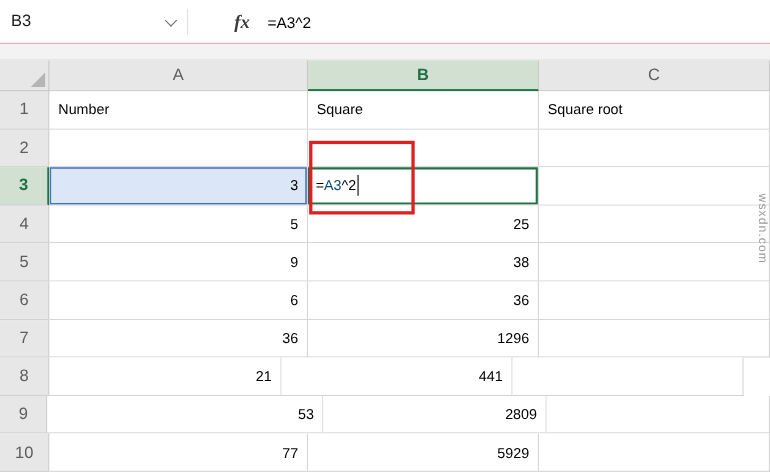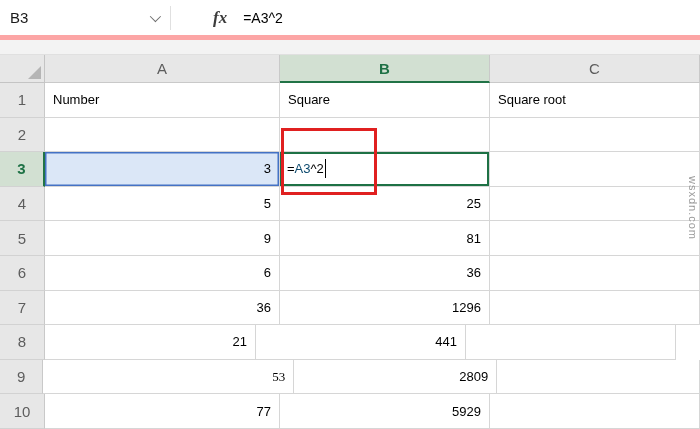--- a/index.html
+++ b/index.html
@@ -9,21 +9,21 @@
     background: #ffffff;
     position: relative;
     font-size: 15px;
     color: #000;
   }
 
   
   .formula-bar {
     height: 40px;
     background: #fff;
-    border-bottom: 5px solid #fca5a5;
+    border-bottom: 1px solid #fca5a5;
     display: flex;
     align-items: center;
   }
   .name-box {
     width: 170px;
     height: 100%;
     display: flex;
     align-items: center;
     justify-content: space-between;
     padding: 0 12px 0 10px;
@@ -210,21 +210,21 @@
       </div>
       <div class="grid-row">
         <div class="row-header">4</div>
         <div class="cell num" style="width: 235px;">5</div>
         <div class="cell num" style="width: 210px;">25</div>
         <div class="cell text" style="width: 210px;"></div>
       </div>
       <div class="grid-row">
         <div class="row-header">5</div>
         <div class="cell num" style="width: 235px;">9</div>
-        <div class="cell num" style="width: 210px;">81</div>
+        <div class="cell num" style="width: 210px;">38</div>
         <div class="cell text" style="width: 210px;"></div>
       </div>
       <div class="grid-row">
         <div class="row-header">6</div>
         <div class="cell num" style="width: 235px;">6</div>
         <div class="cell num" style="width: 210px;">36</div>
         <div class="cell text" style="width: 210px;"></div>
       </div>
       <div class="grid-row">
         <div class="row-header">7</div>
@@ -233,21 +233,21 @@
         <div class="cell text" style="width: 210px;"></div>
       </div>
       <div class="grid-row">
         <div class="row-header">8</div>
         <div class="cell num" style="width: 211px;">21</div>
         <div class="cell num" style="width: 210px;">441</div>
         <div class="cell text" style="width: 210px;"></div>
       </div>
       <div class="grid-row">
         <div class="row-header">9</div>
-        <div class="cell num" style="width: 260px; font-family: Liberation Serif, serif;">53</div>
+        <div class="cell num" style="width: 260px;">53</div>
         <div class="cell num" style="width: 210px;">2809</div>
         <div class="cell text" style="width: 210px;"></div>
       </div>
       <div class="grid-row">
         <div class="row-header">10</div>
         <div class="cell num" style="width: 235px;">77</div>
         <div class="cell num" style="width: 210px;">5929</div>
         <div class="cell text" style="width: 210px;"></div>
       </div>
     </div>

